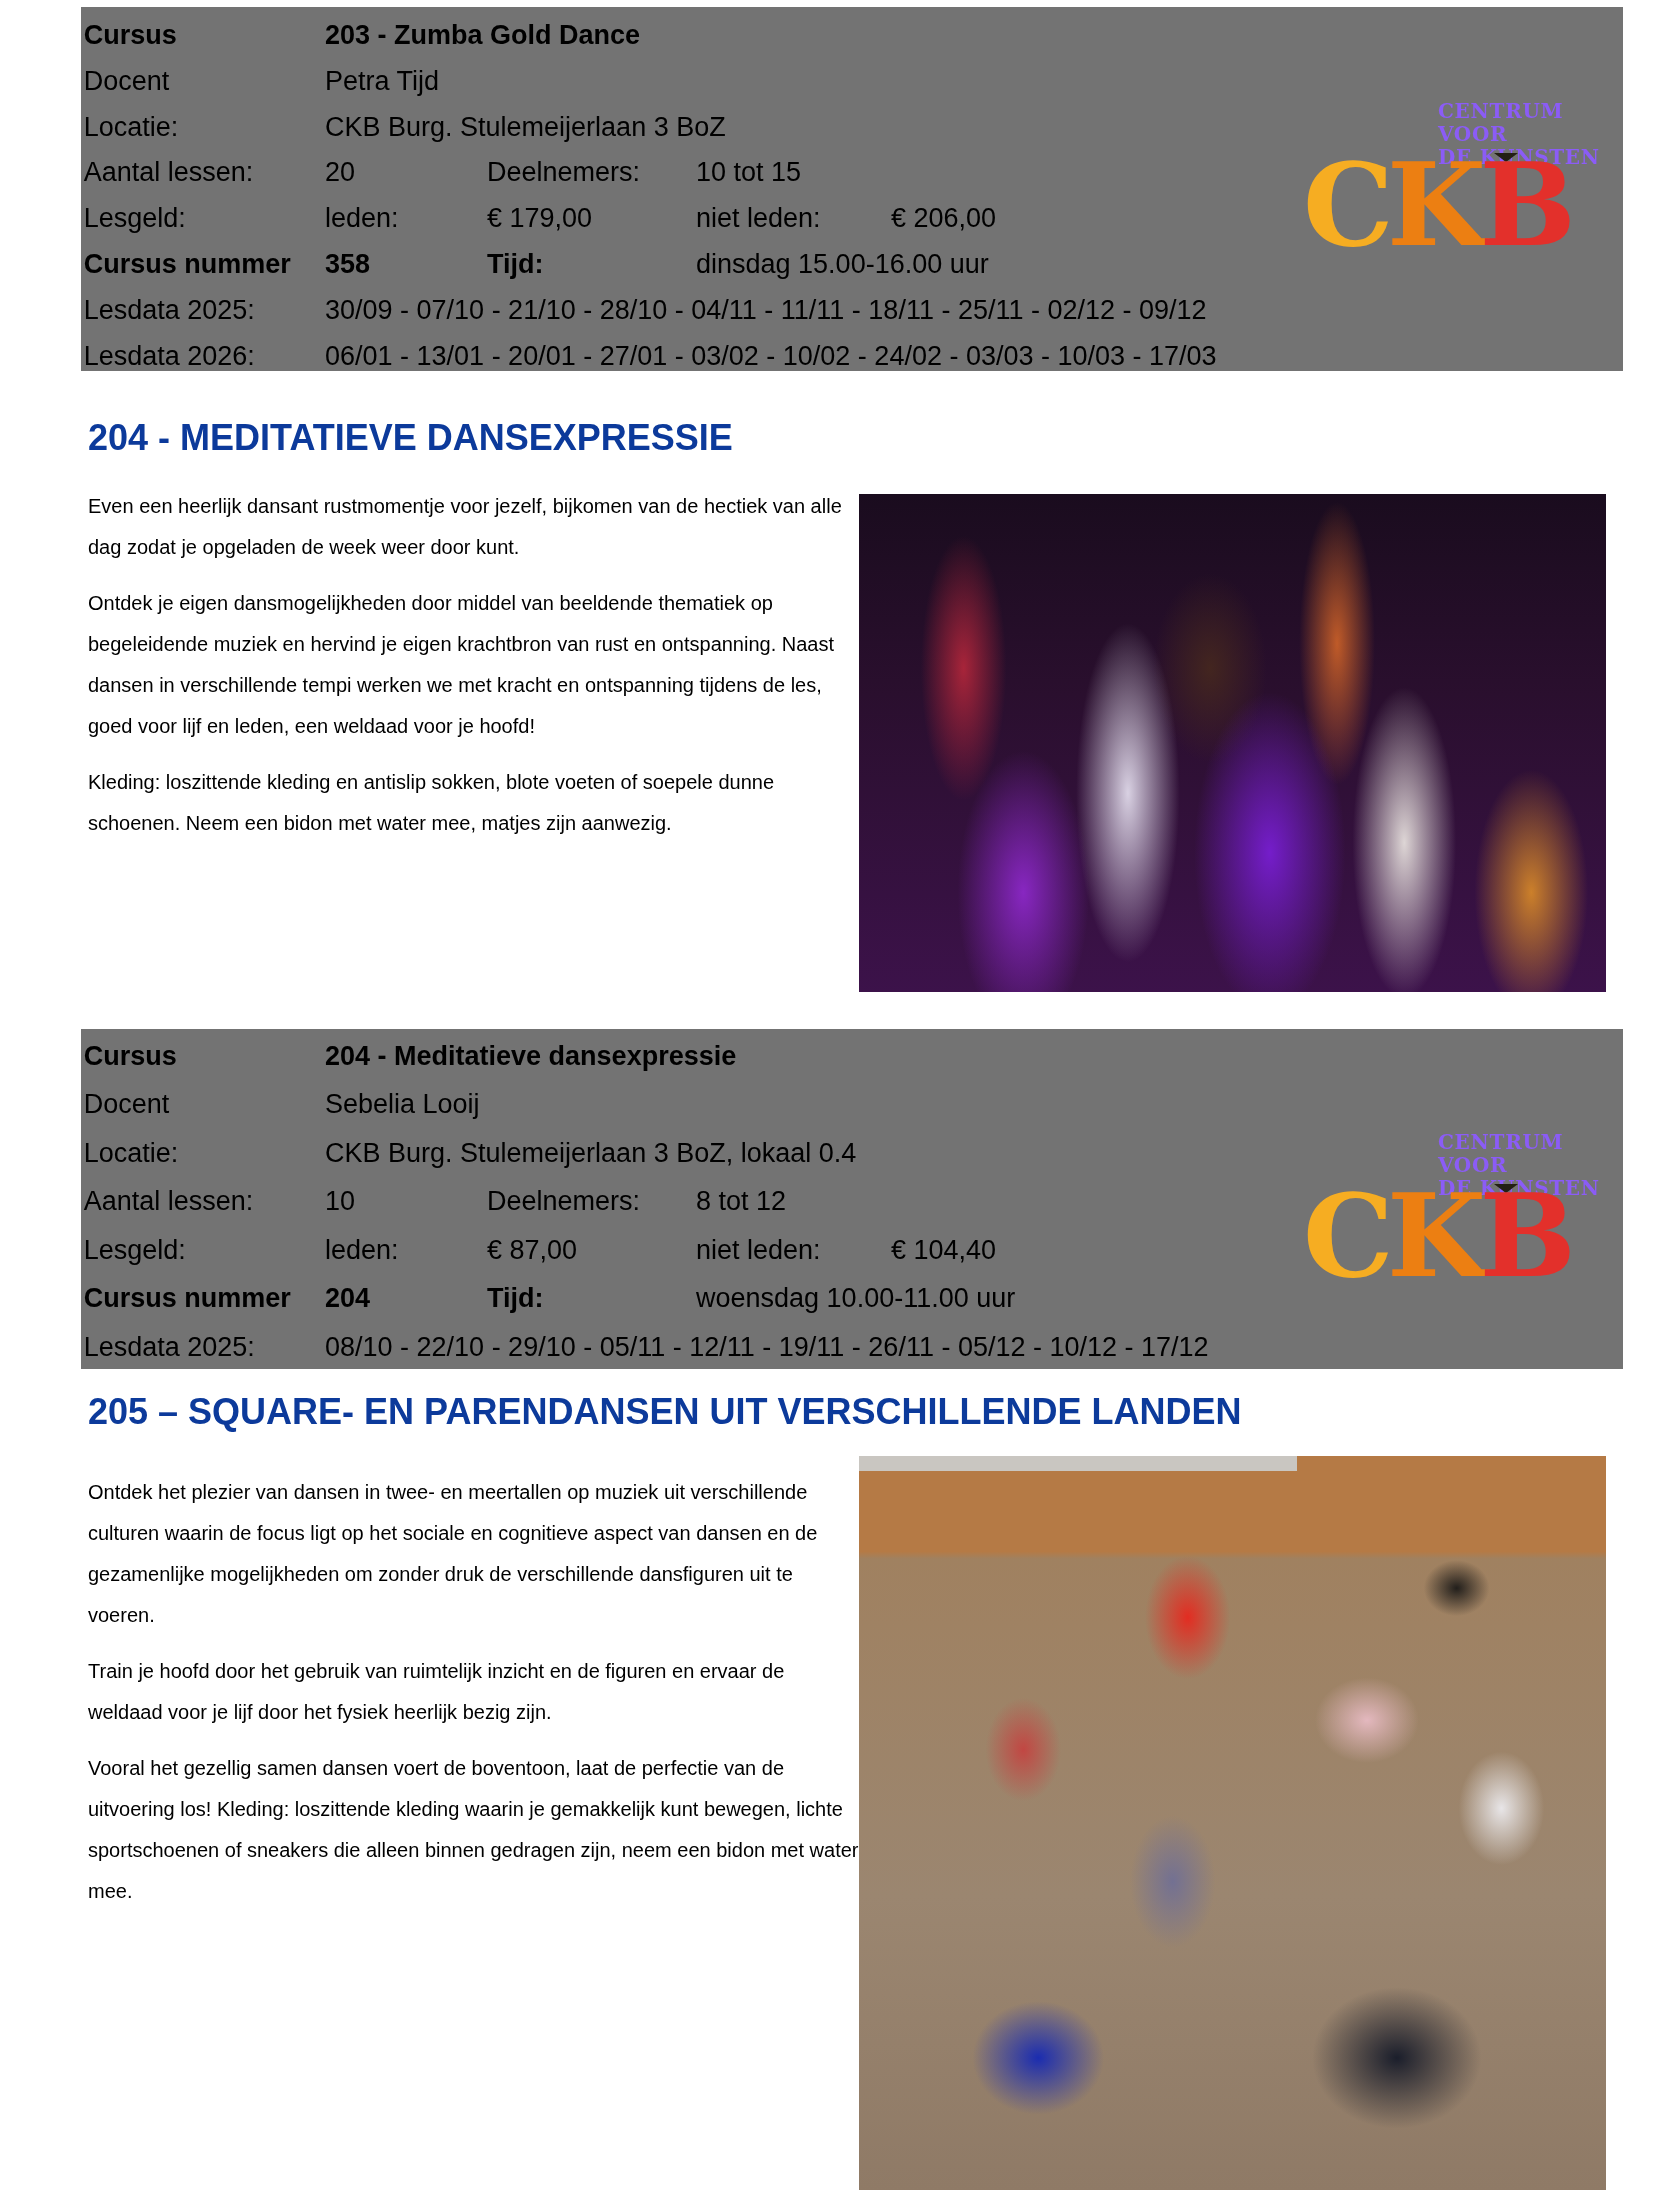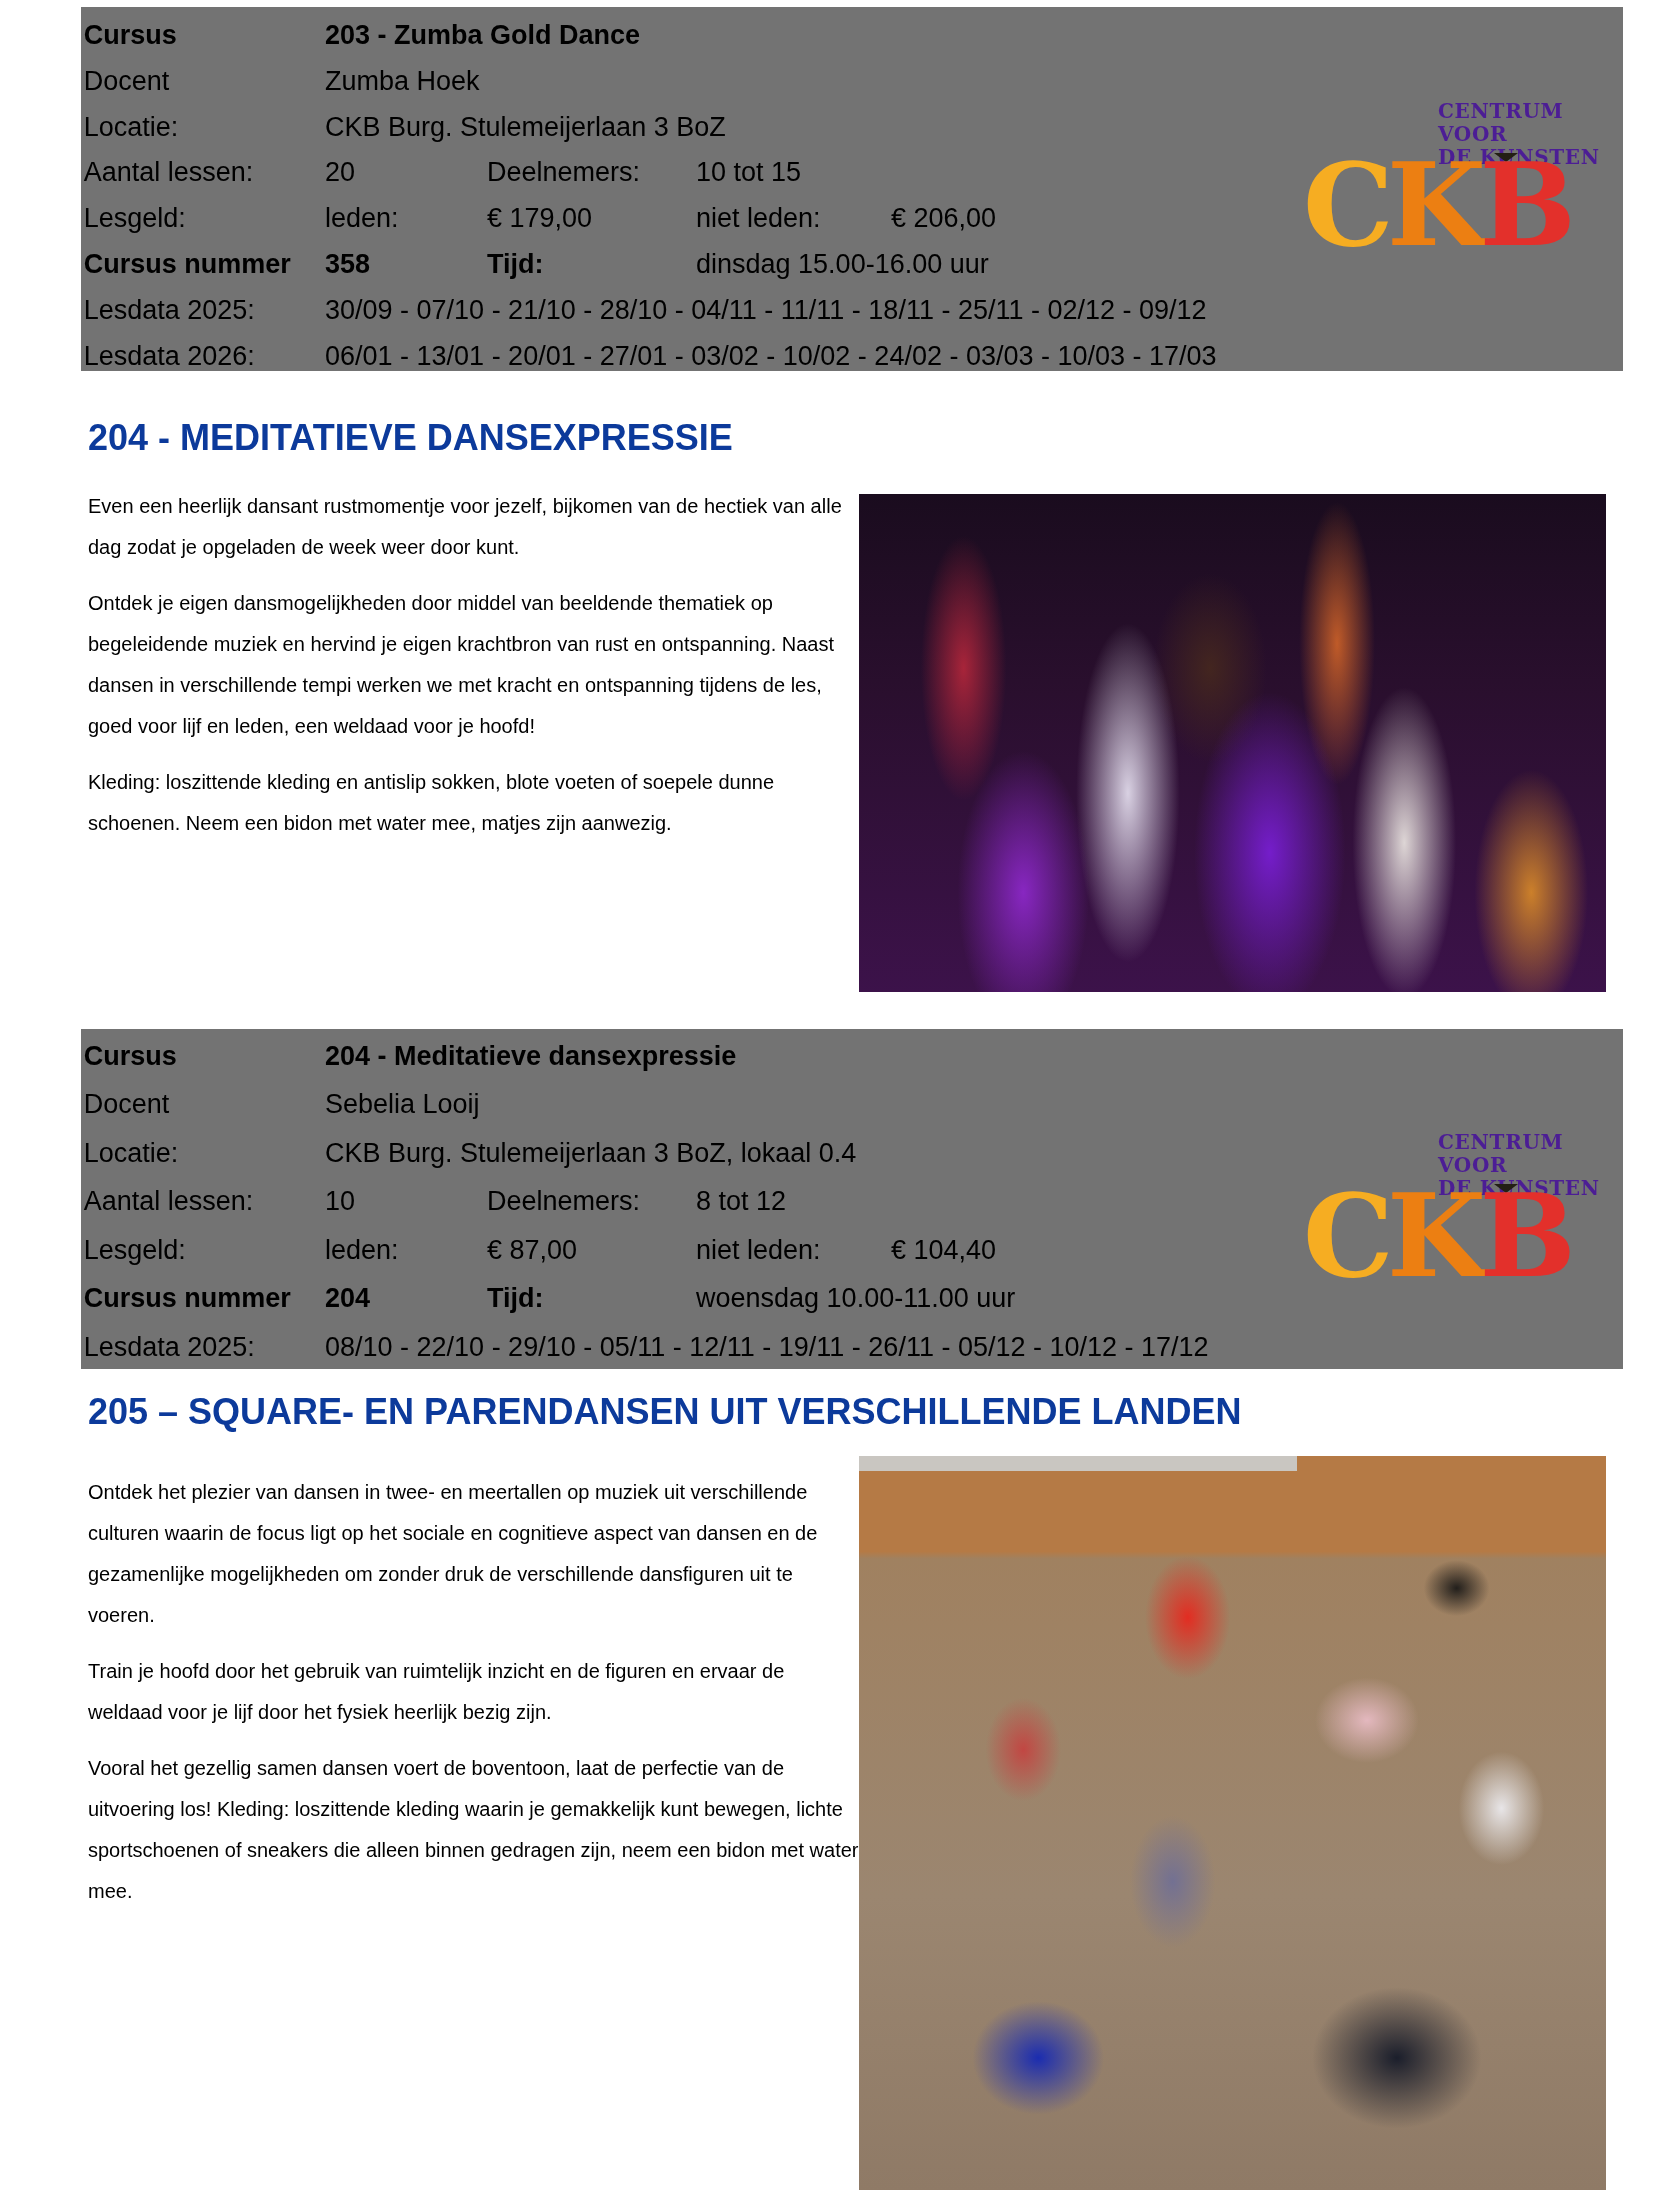--- a/index.html
+++ b/index.html
@@ -13,21 +13,21 @@
   .row { position: absolute; left: 0; height: 40px; font-size: 27px; line-height: 40px; white-space: nowrap; }
   .c1 { position: absolute; left: 2.7px; }
   .c2 { position: absolute; left: 244px; }
   .c3 { position: absolute; left: 406px; }
   .c4 { position: absolute; left: 615px; }
   .c5 { position: absolute; left: 810px; }
   .bold { font-weight: bold; }
   .logo { position: absolute; width: 323px; height: 175px; }
   .logo-tag {
     position: absolute; left: 135px; top: 0; font-family: "DejaVu Serif", serif;
-    font-weight: bold; font-size: 20px; line-height: 23px; color: #4c1d95; letter-spacing: 0.7px;
+    font-weight: bold; font-size: 20px; line-height: 23px; color: #8b5cf6; letter-spacing: 0.7px;
   }
   .logo-pointer {
     position: absolute; left: 191px; top: 53px; width: 0; height: 0;
     border-left: 12px solid transparent; border-right: 12px solid transparent; border-top: 9.4px solid #231f14;
   }
   .logo-letters {
     position: absolute; left: 0; top: 55px; font-family: "DejaVu Serif", serif; font-weight: bold;
     font-size: 114px; line-height: 101px; letter-spacing: -6.7px;
   }
   .l-c { color: #f6ad22; }
@@ -75,21 +75,21 @@
 </head>
 <body>
 
 <div class="infobox" style="top:6.7px;height:364px;">
   <div class="row" style="top:8px;">
     <span class="c1 bold">Cursus</span>
     <span class="c2 bold">203 - Zumba Gold Dance</span>
   </div>
   <div class="row" style="top:54px;">
     <span class="c1">Docent</span>
-    <span class="c2">Zumba Hoek</span>
+    <span class="c2">Petra Tijd</span>
   </div>
   <div class="row" style="top:100px;">
     <span class="c1">Locatie:</span>
     <span class="c2">CKB Burg. Stulemeijerlaan 3 BoZ</span>
   </div>
   <div class="row" style="top:145px;">
     <span class="c1">Aantal lessen:</span>
     <span class="c2">20</span>
     <span class="c3">Deelnemers:</span>
     <span class="c4">10 tot 15</span>

